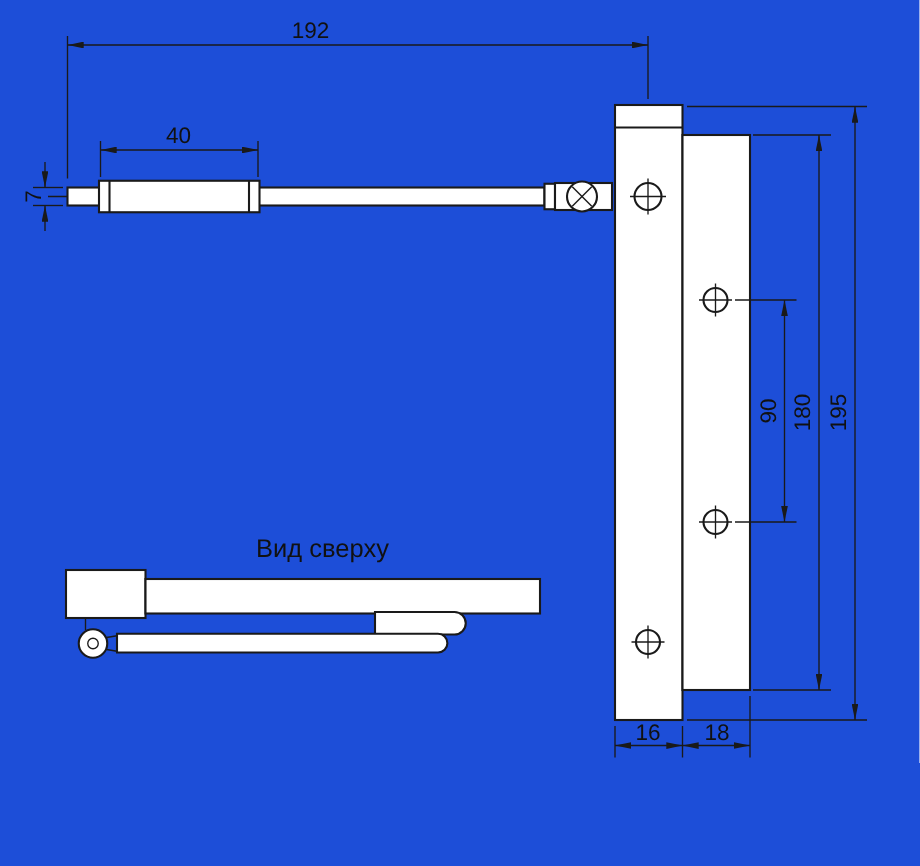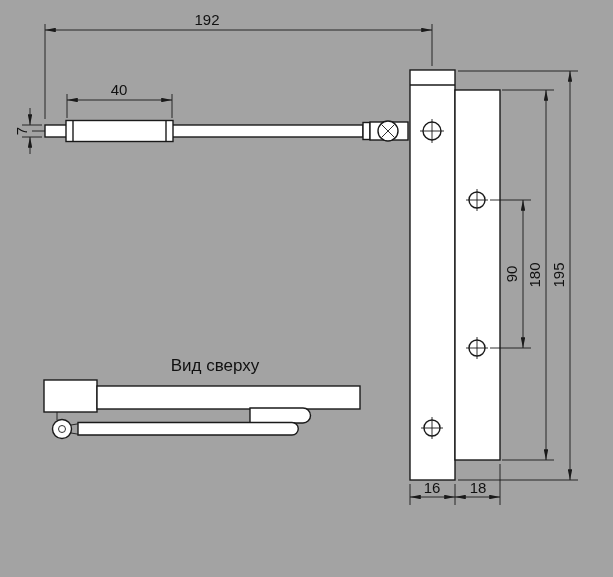--- a/index.html
+++ b/index.html
@@ -1,16 +1,16 @@
 <!DOCTYPE html>
 <html><head>
 <meta charset="utf-8">
 <style>
   html,body{margin:0;padding:0;background:#ffffff;}
-  .stage{position:relative;width:613px;height:577px;background:#a3a3a3;overflow:hidden;}
+  .stage{position:relative;width:613px;height:577px;background:#1d4ed8;overflow:hidden;}
   svg{display:block;}
   .part{fill:#ffffff;stroke:#1a1a1a;stroke-width:1.4;}
   .edge{fill:none;stroke:#1a1a1a;stroke-width:1.4;}
   .thin{fill:none;stroke:#1a1a1a;stroke-width:0.9;}
   .center{fill:none;stroke:#1a1a1a;stroke-width:0.9;stroke-dasharray:16 4 3 4;}
   .dimtxt{font-family:"Liberation Sans",sans-serif;font-size:15px;fill:#111;}
   .viewtxt{font-family:"Liberation Sans",sans-serif;font-size:17px;fill:#111;}
   .arr{fill:#1a1a1a;}
 </style>
 </head>

